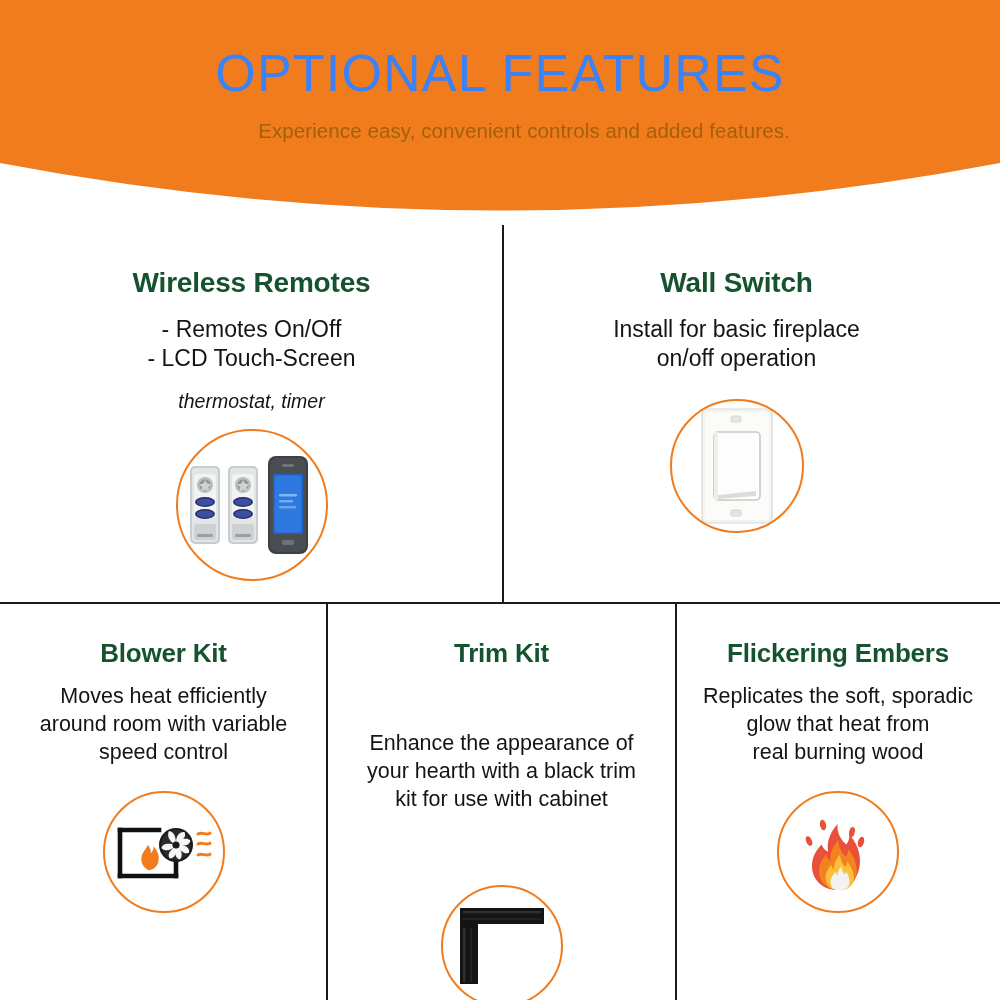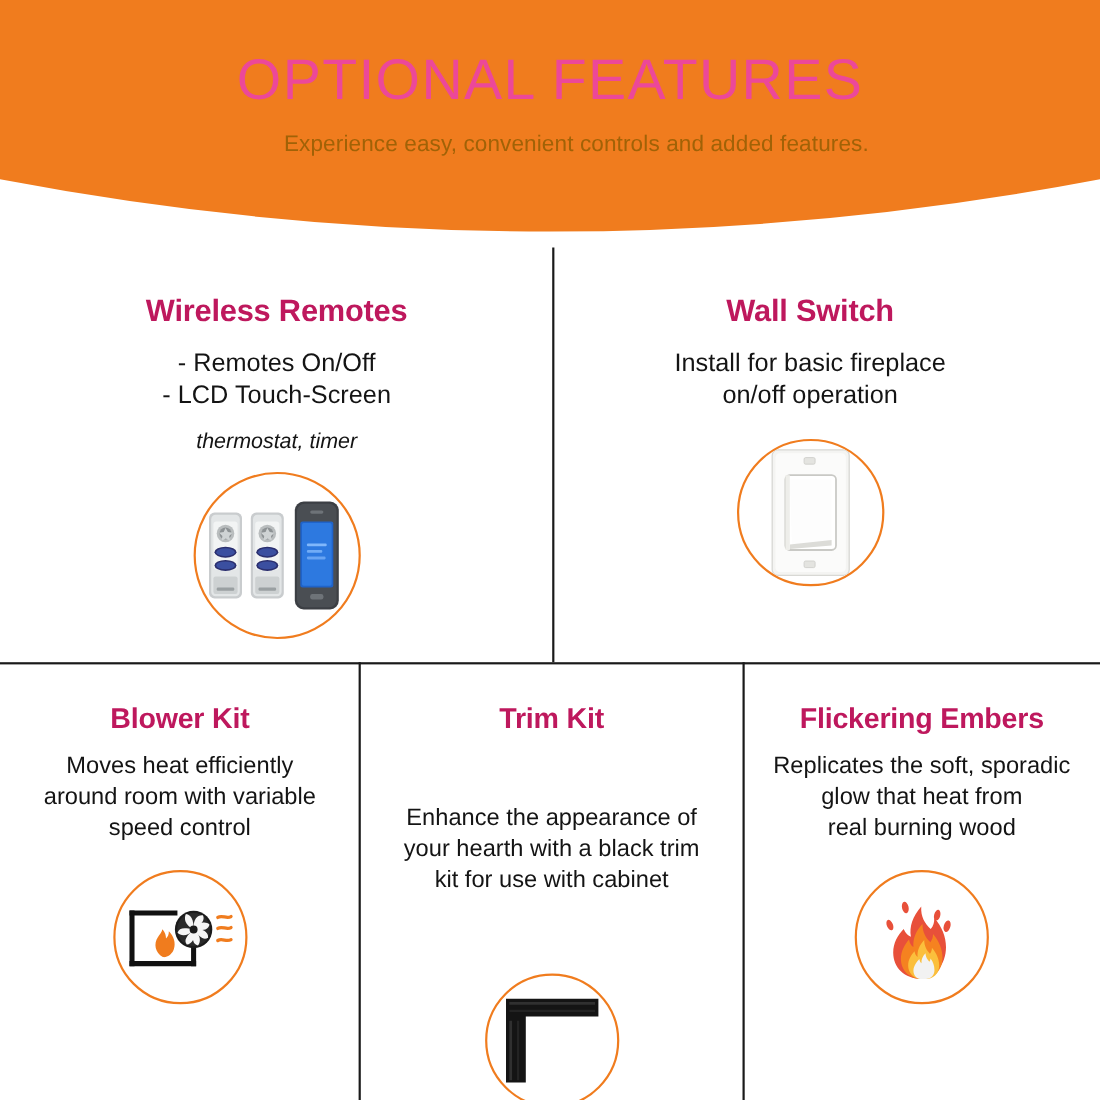--- a/index.html
+++ b/index.html
@@ -32,21 +32,21 @@
     top: 0; left: 0;
     width: 1000px;
     text-align: center;
     z-index: 2;
   }
   .banner-title {
     margin-top: 46px;
     font-size: 52px;
     line-height: 1.05;
     letter-spacing: 1.2px;
-    color: #ec4899;
+    color: #3b82f6;
     font-weight: 400;
     font-family: "Liberation Sans", sans-serif;
   }
   .banner-sub {
     margin-top: 18px;
     font-size: 20.5px;
     color: #a16207;
     font-weight: 400;
     letter-spacing: 0.1px;
     padding-left: 48px;
@@ -70,21 +70,21 @@
 
   .cell {
     position: absolute;
     display: flex;
     flex-direction: column;
     align-items: center;
     text-align: center;
   }
   .cell-title {
     font-weight: bold;
-    color: #be185d;
+    color: #14532d;
     letter-spacing: -0.2px;
   }
   .cell-body {
     color: #141414;
     font-weight: 400;
   }
   .cell-note {
     font-style: italic;
     color: #141414;
   }

